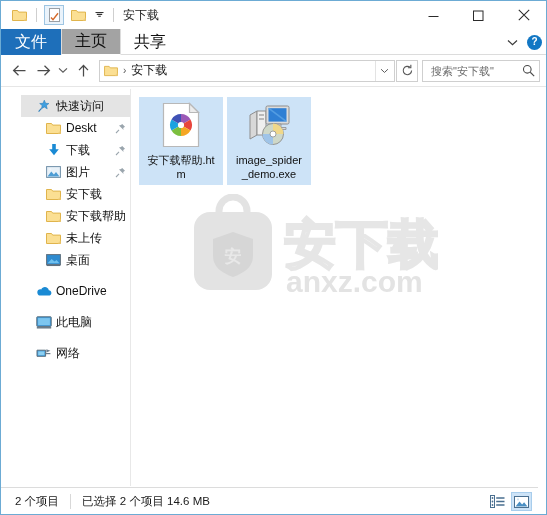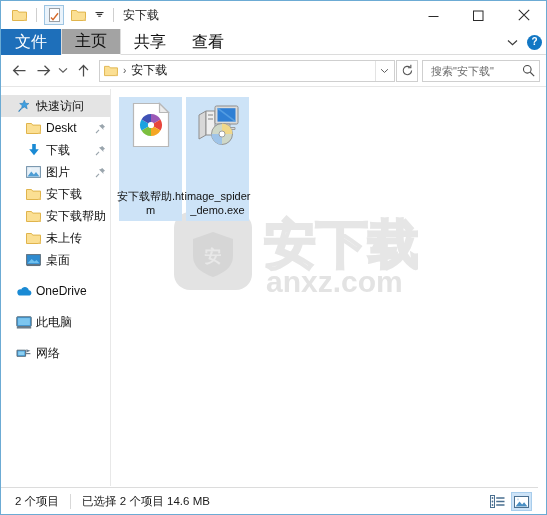--- a/index.html
+++ b/index.html
@@ -174,20 +174,21 @@
     min-width: 0;
   }
   #search-input::placeholder { color: #6a6a6a; }
 
   
   #body {
     position: absolute;
     top: 88px; left: 0; right: 0; bottom: 28px;
     display: flex;
     background: #fff;
+    padding-left: 20px;
   }
   #sidebar {
     width: 110px;
     background: #ffffff;
     padding-top: 6px;
     border-right: 1px solid #e8e8e8;
     overflow: hidden;
     flex-shrink: 0;
   }
   .side-item {
@@ -226,27 +227,26 @@
   }
   #file-grid {
     display: flex;
     flex-wrap: wrap;
     align-content: flex-start;
     gap: 4px;
     position: relative;
     z-index: 2;
   }
   .file-item {
-    width: 63px;
+    width: 84px;
     padding: 4px 2px 4px 2px;
     display: flex;
     flex-direction: column;
     align-items: center;
     cursor: default;
-    gap: 36px;
   }
   .file-item.selected { background: #cde3f7; }
   .file-ico {
     width: 48px; height: 48px;
     display: flex; align-items: center; justify-content: center;
     margin-bottom: 4px;
   }
   .file-name {
     font-size: 11px;
     color: #111;
@@ -343,21 +343,20 @@
             <path d="M0.8 0.8l10.4 10.4M11.2 0.8L0.8 11.2" stroke="#2b2b2b" stroke-width="1.05"></path>
           </svg>
       </div>
     </div>
   </div>
 
   <div id="ribbon">
     <div class="tab file">文件</div>
     <div class="tab active">主页</div>
     <div class="tab">共享</div>
-    <div class="tab">查看</div>
     <div id="ribbon-right">
       <div class="ribbon-chev">
         <svg width="11" height="7" viewBox="0 0 11 7">
             <path d="M1 1.5L5.5 5.6 10 1.5" fill="none" stroke="#3a3a3a" stroke-width="1.2"></path>
           </svg>
       </div>
       <div class="help-circle">?</div>
     </div>
   </div>
 

